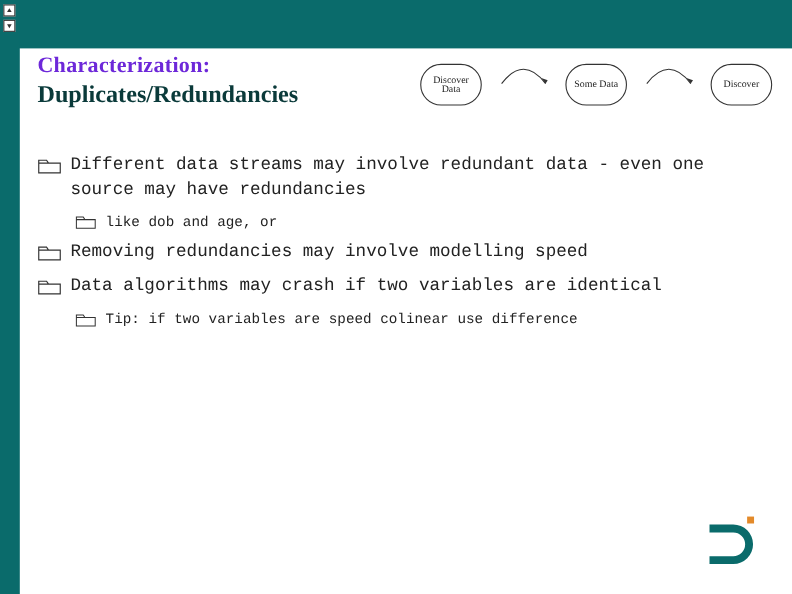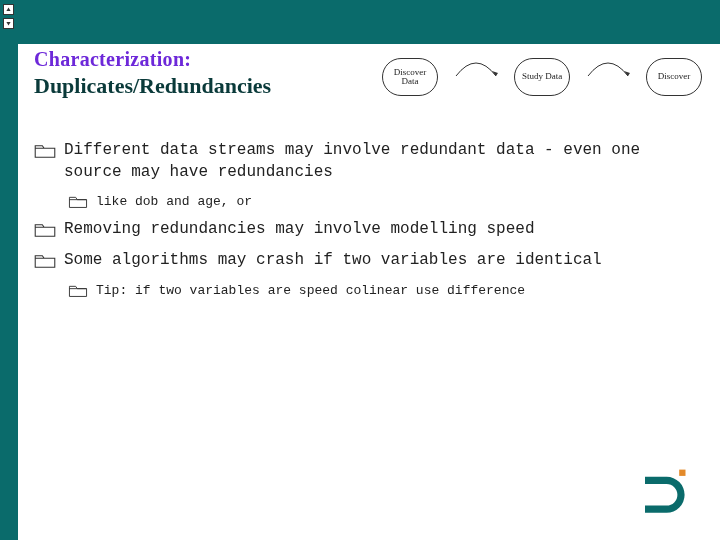--- a/index.html
+++ b/index.html
@@ -143,21 +143,21 @@
   <div class="wf-node">
       <span>Discover Data</span>
     </div>
   <div class="wf-arc">
     <svg viewBox="0 0 44 22" width="44" height="22">
       <path d="M2 20 Q22 -6 42 20" fill="none" stroke="#333" stroke-width="1"></path>
       <path d="M42 20 L38 15 L44 17 Z" fill="#333"></path>
     </svg>
   </div>
   <div class="wf-node">
-      <span>Study Data</span>
+      <span>Some Data</span>
     </div>
   <div class="wf-arc">
     <svg viewBox="0 0 44 22" width="44" height="22">
       <path d="M2 20 Q22 -6 42 20" fill="none" stroke="#333" stroke-width="1"></path>
       <path d="M42 20 L38 15 L44 17 Z" fill="#333"></path>
     </svg>
   </div>
   <div class="wf-node">
       <span>Discover</span>
     </div>
@@ -184,21 +184,21 @@
     <svg class="folder-ic" viewBox="0 0 24 18">
         <path d="M1 4 L1 16 L23 16 L23 6 L11 6 L9 3 L1 3 Z M1 6 L23 6" fill="none" stroke="#333" stroke-width="1.2"></path>
       </svg>
     <div class="bullet-text">Removing redundancies may involve modelling speed</div>
   </div>
 
   <div class="bullet-row">
     <svg class="folder-ic" viewBox="0 0 24 18">
         <path d="M1 4 L1 16 L23 16 L23 6 L11 6 L9 3 L1 3 Z M1 6 L23 6" fill="none" stroke="#333" stroke-width="1.2"></path>
       </svg>
-    <div class="bullet-text">Some algorithms  may crash if two variables are identical</div>
+    <div class="bullet-text">Data algorithms  may crash if two variables are identical</div>
   </div>
 
   <div class="bullet-row indent">
     <svg class="folder-ic" viewBox="0 0 24 18">
         <path d="M1 4 L1 16 L23 16 L23 6 L11 6 L9 3 L1 3 Z M1 6 L23 6" fill="none" stroke="#333" stroke-width="1.2"></path>
       </svg>
     <div class="bullet-text">Tip: if two variables are speed colinear use difference</div>
   </div>
 
 </div>

